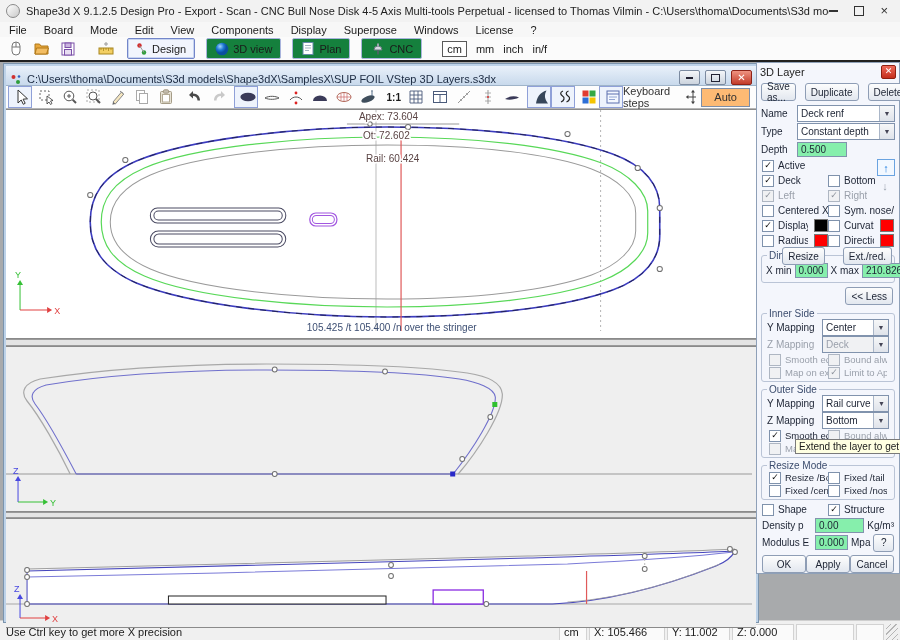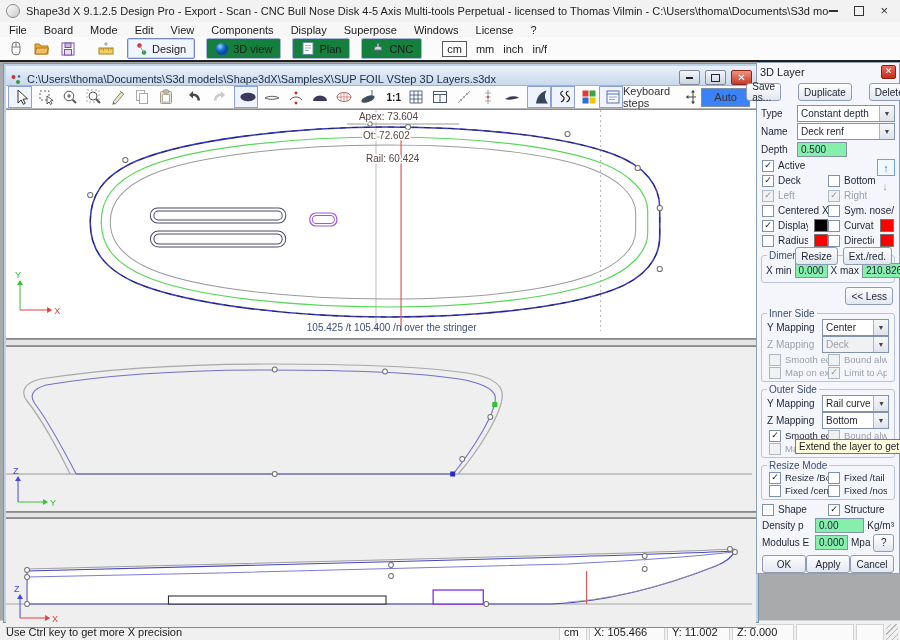--- a/index.html
+++ b/index.html
@@ -28,36 +28,36 @@
   .doctitle .txt{flex:1;color:#1b2a41;white-space:nowrap;overflow:hidden;font-size:11px;}
   .dbtn{width:19px;height:13px;border:1px solid #7b8aa0;border-radius:2px;background:linear-gradient(#f4f6f9,#ccd4de);display:flex;align-items:center;justify-content:center;flex:none;}
   .dbtn.close{background:linear-gradient(#ef9381,#c23b2a);border-color:#8e2318;color:#fff;font-size:10px;line-height:8px;}
   .dmin{width:7px;height:2px;background:#223;}
   .dmax{width:7px;height:6px;border:1.2px solid #223;}
   .doctb{height:22px;display:flex;align-items:center;background:#fdfdfd;border-bottom:1px solid #b5b5b5;padding:0 2px;}
   .ticon{width:22px;height:20px;display:flex;align-items:center;justify-content:flex-end;border:1px solid transparent;flex:none;}
   .ticon.sel{border-color:#8fa0d8;background:#eef3fc;}
   .tsep{width:5px;flex:none;}
   .kbsteps{margin-left:auto;display:flex;align-items:center;gap:5px;padding-right:4px;color:#333;}
-  .autobtn{border:1px solid #7e8ea8;background:#3b82f6;padding:1px 12px;height:15px;display:flex;align-items:center;}
+  .autobtn{border:1px solid #7e8ea8;background:#fdba74;padding:1px 12px;height:15px;display:flex;align-items:center;}
   .canvas{height:509px;background:#ececec;}
   .vpanel{border-top:1px solid #8a8a8a;border-bottom:1px solid #8a8a8a;position:relative;}
   .p1{height:228px;background:#fff;}
   .p2{height:164px;background:#efefef;}
   .p3{height:108px;background:#efefef;}
   .split1{height:5px;background:#e4e4e4;}
   .split2{height:4px;background:#e4e4e4;}
   svg.view{display:block;width:746px;}
   
   .lp{position:absolute;left:756px;top:0;width:144px;height:512px;background:#f4f6fc;border:1px solid #8ea0b8;box-sizing:border-box;font-size:10px;color:#1c2333;}
   .lp-title{height:16px;display:flex;align-items:center;padding:1px 3px;}
   .lp-title .t{flex:1;font-size:11px;color:#222;}
   .lpclose{width:13px;height:12px;background:linear-gradient(#ef6a5a,#c42e1c);border:1px solid #8e1f10;border-radius:2px;color:#fff;font-size:9px;line-height:10px;text-align:center;}
   .btn{border:1px solid #8e9db5;border-radius:3px;background:linear-gradient(#fdfdfd,#e2e7ef);padding:0 5px;height:16px;display:inline-flex;align-items:center;justify-content:center;font-size:10px;color:#1c2333;}
-  .lp-btnrow{display:flex;gap:17px;justify-content:center;padding:2px 4px 3px;}
+  .lp-btnrow{display:flex;gap:9px;justify-content:space-between;padding:2px 4px 3px;}
   .frow{display:flex;align-items:center;height:18px;padding:0 4px;gap:4px;}
   .frow .lab{width:32px;flex:none;}
   .combo{display:flex;align-items:center;border:1px solid #8193ad;background:#fff;height:15px;flex:1;}
   .combo .val{flex:1;padding:0 3px;white-space:nowrap;overflow:hidden;}
   .combo .dd{width:14px;align-self:stretch;background:linear-gradient(#f6f7f8,#dfe3ea);border-left:1px solid #aab6c8;display:flex;align-items:center;justify-content:center;font-size:7px;color:#445;}
   .combo.dis{background:#f0f1f3;color:#9aa0ab;}
   .tbox{border:1px solid #8193ad;background:#86efac;height:13px;padding:0 3px;display:flex;align-items:center;}
   .cbrow{display:flex;align-items:center;height:15px;padding:0 5px;}
   .cb{display:flex;align-items:center;gap:4px;flex:1;min-width:0;}
   .cb .bx{width:10px;height:10px;border:1px solid #7f92ac;background:#fff;flex:none;font-size:9px;line-height:9px;text-align:center;color:#111;}
@@ -65,21 +65,21 @@
   .cb.dis{color:#9aa0ab;}
   .cb.dis .bx{background:#f0f1f3;border-color:#aeb6c2;color:#8d939c;}
   .cb .lbl{white-space:nowrap;overflow:hidden;}
   .sw{width:12px;height:11px;border:1px solid #777;flex:none;margin-left:2px;}
   .updown{position:absolute;right:4px;top:96px;display:flex;flex-direction:column;gap:2px;}
   .ud{width:16px;height:15px;display:flex;align-items:center;justify-content:center;font-size:11px;font-weight:bold;}
   .ud.up{border:1px solid #6aa3e0;background:#f2f8ff;color:#1d7fe0;}
   .ud.down{color:#9aa3ad;}
   .grp{position:relative;border:1px solid #bac4d6;border-radius:3px;margin:7px 4px 2px;padding:5px 2px 2px;}
   .grp .cap{position:absolute;top:-6px;left:5px;background:#f4f6fc;padding:0 2px;color:#3c4d6e;font-size:10px;}
-  .grpbtns{position:absolute;top:-9px;right:2px;display:flex;gap:5px;}
+  .grpbtns{position:absolute;top:-9px;right:2px;display:flex;gap:18px;}
   .xrow{display:flex;align-items:center;gap:3px;padding:2px 2px;}
   .xrow .lab{flex:none;}
   .xrow .tbox{width:38px;}
   .lessrow{display:flex;justify-content:flex-end;padding:2px 6px 1px;}
   .maprow{display:flex;align-items:center;height:17px;padding:0 3px;gap:3px;}
   .maprow .lab{width:52px;flex:none;}
   .cbrow.sm{height:13px;font-size:9.5px;}
   .matrow{display:flex;align-items:center;height:17px;padding:0 5px;gap:3px;}
   .matrow .lab{width:50px;flex:none;}
   .matrow .tbox{width:46px;}
@@ -506,30 +506,30 @@
       <div class="lp-title">
         <span class="t">3D Layer</span>
         <span class="lpclose">✕</span>
       </div>
       <div class="lp-btnrow">
         <span class="btn">Save as...</span>
         <span class="btn">Duplicate</span>
         <span class="btn">Delete</span>
       </div>
       <div class="frow">
+        <span class="lab">Name</span>
+        <span class="combo">
+            <span class="val">Deck renf</span>
+            <span class="dd">▼</span>
+          </span>
+      </div>
+      <div class="frow">
         <span class="lab">Type</span>
         <span class="combo">
             <span class="val">Constant depth</span>
-            <span class="dd">▼</span>
-          </span>
-      </div>
-      <div class="frow">
-        <span class="lab">Name</span>
-        <span class="combo">
-            <span class="val">Deck renf</span>
             <span class="dd">▼</span>
           </span>
       </div>
       <div class="frow">
         <span class="lab">Depth</span>
         <span class="tbox" style="width:42px;">0.500</span>
       </div>
       <div class="updown">
         <span class="ud up">↑</span>
         <span class="ud down">↓</span>

